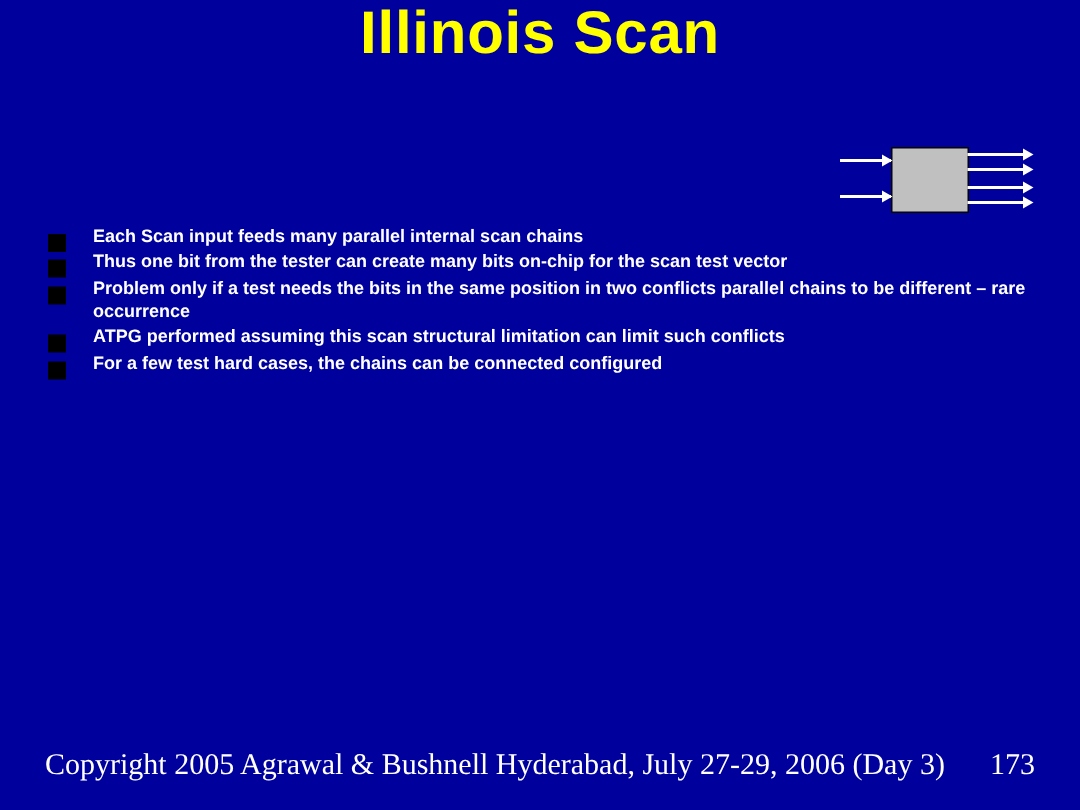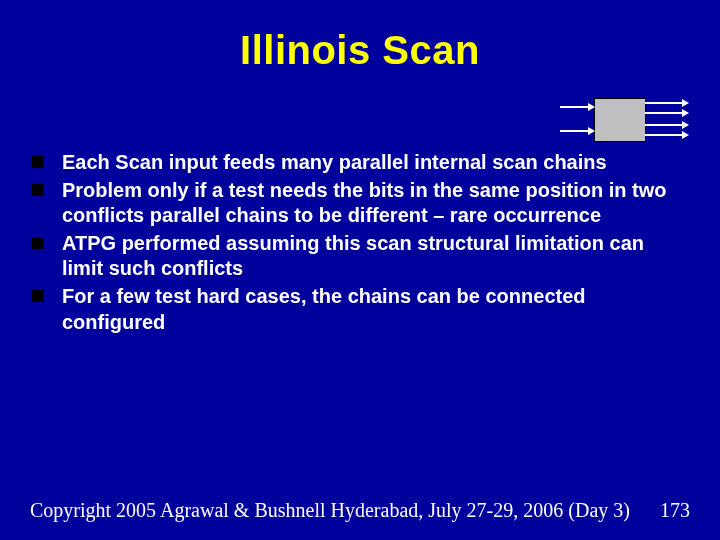--- a/index.html
+++ b/index.html
@@ -18,21 +18,20 @@
     height: 540px;
     position: relative;
     box-sizing: border-box;
   }
   .title {
     color: #ffff00;
     font-family: "Arial Black", Arial, sans-serif;
     font-weight: 900;
     font-size: 40px;
     text-align: center;
-    padding-top: 28px;
     padding-bottom: 10px;
     letter-spacing: 0.5px;
   }
   .diagram {
     position: absolute;
     top: 82px;
     right: 30px;
     width: 130px;
     height: 70px;
   }
@@ -77,21 +76,21 @@
     right: 30px;
   }
   ul.bullets {
     list-style: none;
     margin: 0;
     padding: 0;
   }
   ul.bullets > li {
     position: relative;
     padding-left: 32px;
-    font-size: 20px;
+    font-size: 12px;
     font-weight: bold;
     line-height: 1.28;
     margin-bottom: 2px;
   }
   ul.bullets > li::before {
     content: "";
     position: absolute;
     left: 2px;
     top: 6px;
     width: 12px;
@@ -132,20 +131,21 @@
     <div class="arrow-right ar-o2"></div>
     <div class="line o3"></div>
     <div class="arrow-right ar-o3"></div>
     <div class="line o4"></div>
     <div class="arrow-right ar-o4"></div>
   </div>
 
   <div class="body">
     <ul class="bullets">
       <li>Each Scan input feeds many parallel internal scan chains</li>
+      <li>Thus one bit from the tester can create many bits on-chip for the scan test vector</li>
       <li>Problem only if a test needs the bits in the same position in two conflicts parallel chains to be different – rare occurrence</li>
       <li>ATPG performed assuming this scan structural limitation can limit such conflicts</li>
       <li>For a few test hard cases, the chains can be connected configured</li>
     </ul>
   </div>
 
   <div class="footer">
     <span class="left">Copyright 2005 Agrawal &amp; Bushnell   Hyderabad, July 27-29, 2006 (Day 3)</span>
     <span class="right">173</span>
   </div>

